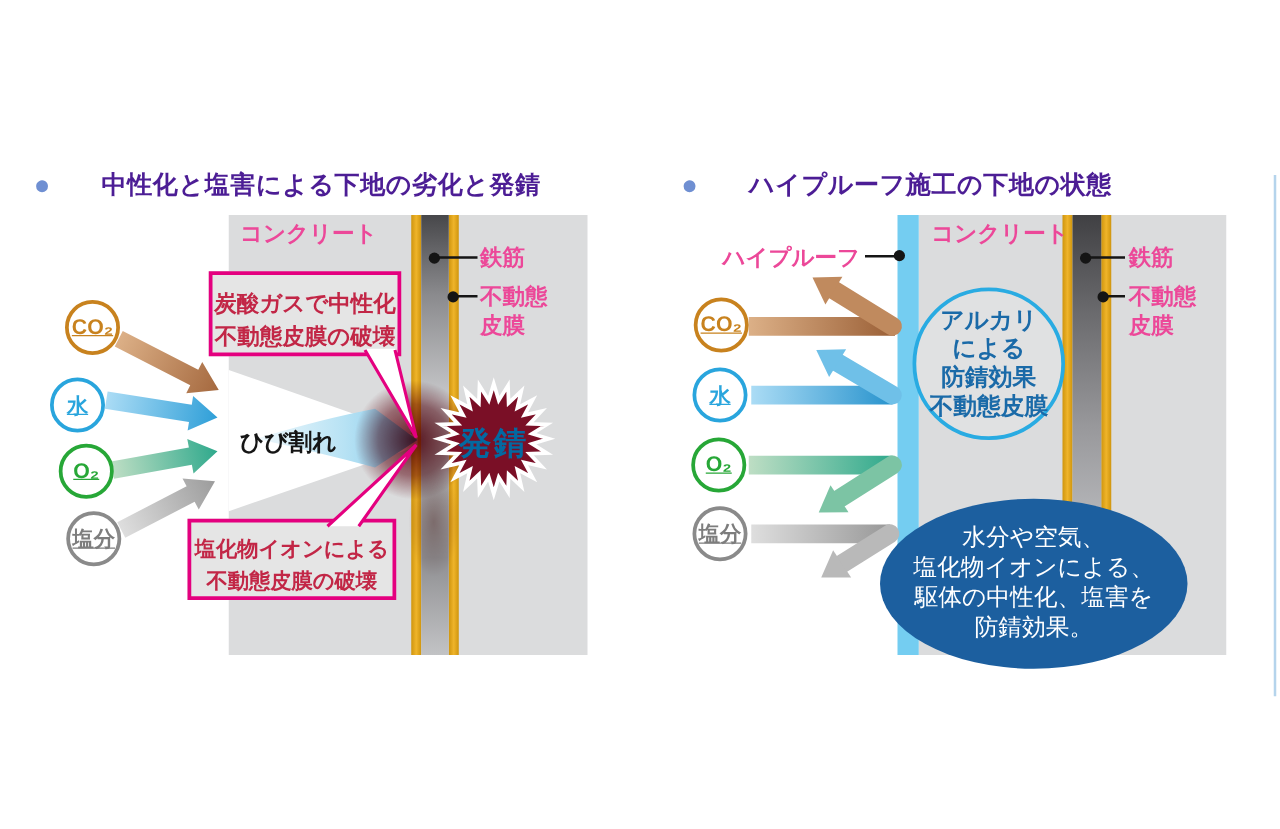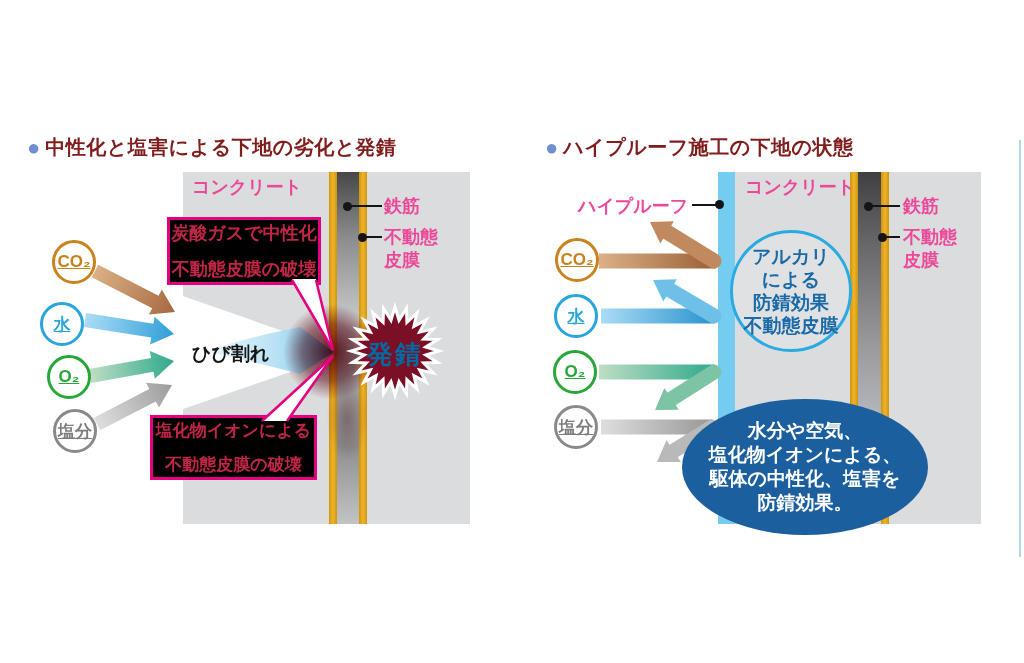--- a/index.html
+++ b/index.html
@@ -21,43 +21,43 @@
   #shapes{position:absolute;left:0;top:0;z-index:2;}
   #overlay{position:absolute;left:0;top:0;z-index:5;}
   
   #rust-blob{position:absolute;left:283px;top:304px;width:96px;height:96px;z-index:3;mix-blend-mode:multiply;
      background:radial-gradient(circle,rgba(112,14,28,.95) 0%,rgba(112,14,28,.55) 42%,rgba(112,14,28,0) 70%);}
   #rust-streak{position:absolute;left:318px;top:355px;width:58px;height:125px;z-index:3;mix-blend-mode:multiply;
      background:radial-gradient(ellipse 50% 50% at 50% 50%,rgba(110,30,22,.35),rgba(110,30,22,0) 70%);}
   
   .title{position:absolute;top:134px;display:flex;align-items:center;gap:5px;z-index:4;}
   .title .b{color:#6f8fd2;font-size:22px;line-height:22px;}
-  .title .t{font-size:20px;font-weight:bold;color:#7f1d1d;letter-spacing:.5px;}
+  .title .t{font-size:20px;font-weight:bold;color:#4c1d95;letter-spacing:.5px;margin-left:36px;}
   .lbl{position:absolute;font-size:18px;font-weight:bold;color:#ec4899;z-index:4;line-height:21px;white-space:nowrap;}
   .lead{position:absolute;height:2px;background:#151515;z-index:4;}
   .ldot{position:absolute;width:9px;height:9px;border-radius:50%;background:#151515;z-index:4;}
   
   .factor-circle{position:absolute;width:44px;height:44px;border-radius:50%;border:3px solid;background:#fff;
      display:flex;align-items:center;justify-content:center;font-size:17px;font-weight:bold;z-index:4;box-sizing:border-box;text-decoration:underline;}
   .f-co2{border-color:#c8821e;color:#c8821e;}
   .f-water{border-color:#29a5dd;color:#29a5dd;}
   .f-o2{border-color:#27a737;color:#27a737;}
   .f-salt{border-color:#8a8a8a;color:#7d7d7d;}
   
-  .callout{position:absolute;background:#000000;border:3px solid #e4007f;z-index:4;display:flex;flex-direction:column;
-     align-items:center;justify-content:space-between;color:#c22646;font-weight:bold;text-align:center;box-sizing:border-box;}
+  .callout{position:absolute;background:#e5e5e5;border:3px solid #e4007f;z-index:4;display:flex;flex-direction:column;
+     align-items:center;justify-content:flex-end;color:#c22646;font-weight:bold;text-align:center;box-sizing:border-box;}
   #callout-top{left:167px;top:217px;width:154px;height:68px;font-size:18px;line-height:26px;}
   #callout-bottom{left:150px;top:415px;width:167px;height:65px;font-size:17px;line-height:25px;}
   
   #alkali-circle{position:absolute;left:730px;top:230px;width:122px;height:122px;border-radius:50%;
      border:3px solid #29abe2;background:#e0e1e2;z-index:4;display:flex;flex-direction:column;align-items:center;
      justify-content:center;color:#1a6aa8;font-size:19px;line-height:23px;font-weight:bold;box-sizing:border-box;white-space:nowrap;}
-  #note-ellipse{position:absolute;left:682px;top:399px;width:246px;height:136px;border-radius:50%;background:#1c5f9f;
+  #note-ellipse{position:absolute;left:704px;top:399px;width:246px;height:136px;border-radius:50%;background:#1c5f9f;
      z-index:4;display:flex;flex-direction:column;align-items:center;justify-content:center;color:#fff;font-size:19px;
-     line-height:24px;font-weight:bold;text-align:center;white-space:nowrap;}
+     line-height:24px;font-weight:normal;text-align:center;white-space:nowrap;}
   #crack-label{position:absolute;left:192px;top:341px;font-size:19px;font-weight:bold;color:#151515;z-index:4;}
   #rust-label{position:absolute;left:345px;top:337px;width:100px;text-align:center;font-size:26px;font-weight:bold;
      color:#0369a1;z-index:6;letter-spacing:2px;}
 </style>
 </head>
 <body>
 
 <div id="canvas">
 
   <div id="right-edge-line"></div>

